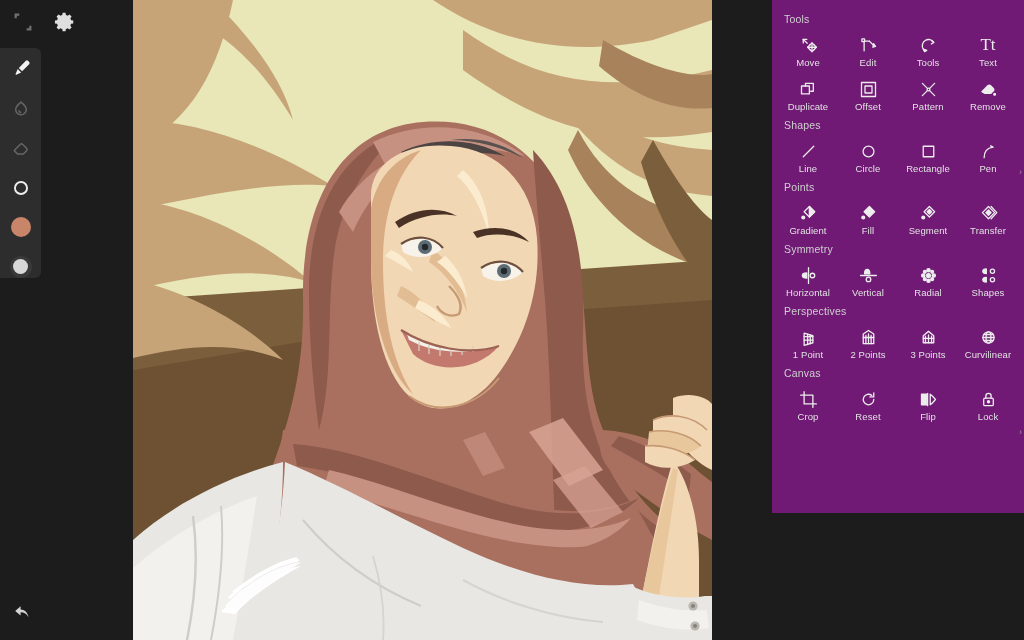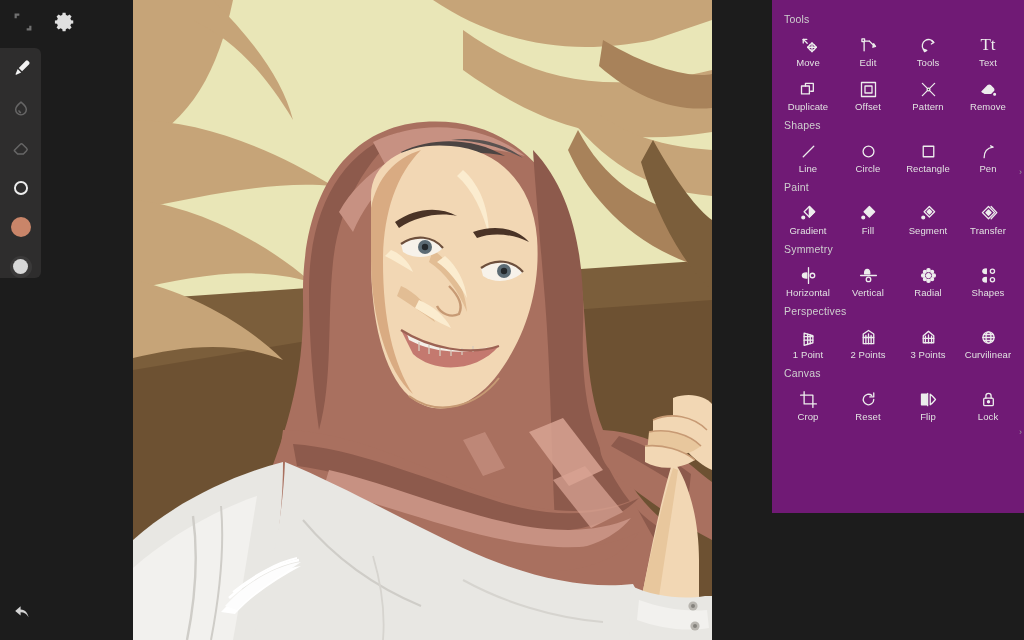--- a/index.html
+++ b/index.html
@@ -395,21 +395,21 @@
         <div class="ic">
           <svg viewBox="0 0 24 24" fill="none" stroke="#ededed" stroke-width="1.5" stroke-linecap="round" stroke-linejoin="round">
             <path d="M7 19c0-7 3.5-11 10-12"></path>
             <path d="M14.5 5.5l2.5 1.5"></path>
           </svg>
         </div>
         <div class="lb">Pen</div>
       </div>
       <span class="more s1">›</span>
     </div>
-    <div class="sect-h">Paint</div>
+    <div class="sect-h">Points</div>
     <div class="grid">
       <div class="cell">
         <div class="ic">
           <svg viewBox="0 0 24 24" fill="none" stroke="#ededed" stroke-width="1.5" stroke-linecap="round" stroke-linejoin="round">
             <path d="M13 4l6 6-6 6-6-6z" fill="none" stroke="#ededed"></path>
             <path d="M13 4l6 6-6 6z" fill="#ededed"></path>
             <circle cx="6" cy="16.5" r="1.6" fill="#ededed"></circle>
           </svg>
         </div>
         <div class="lb">Gradient</div>

